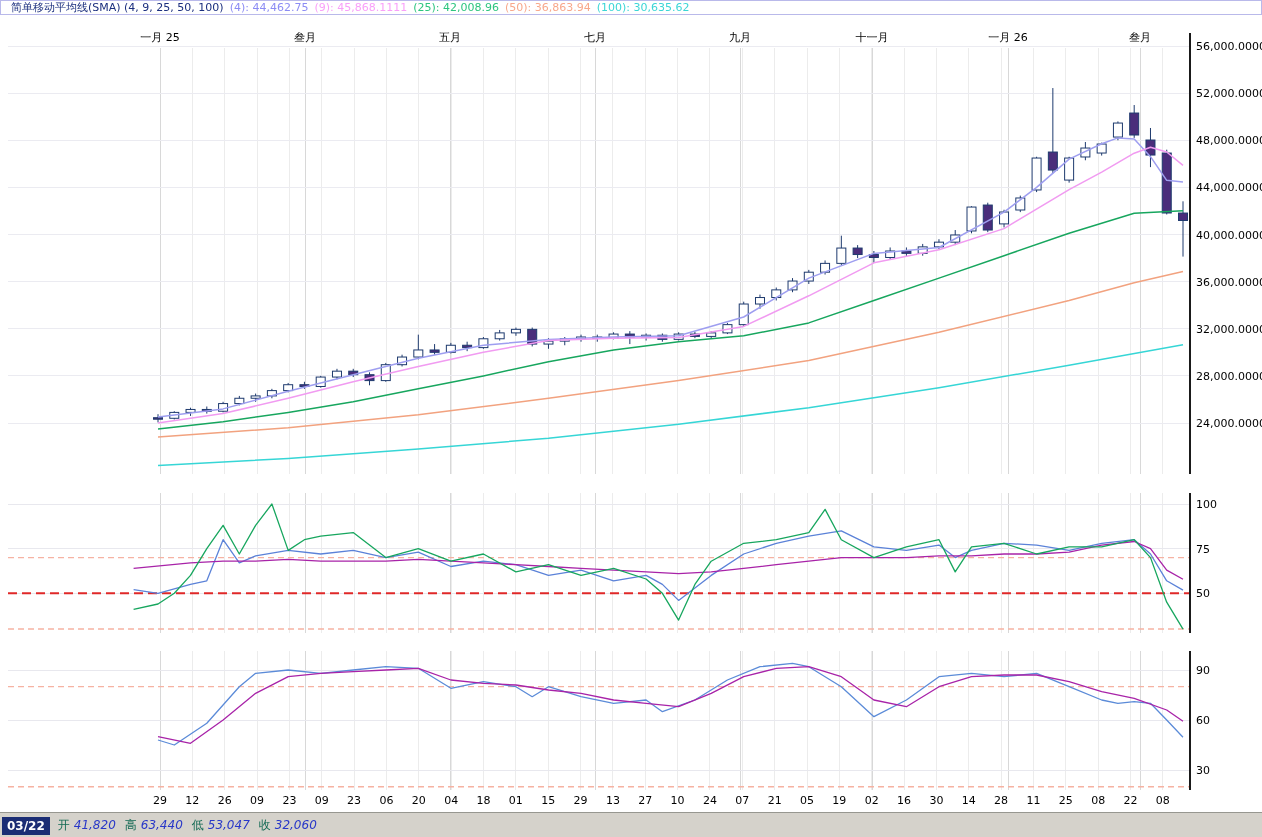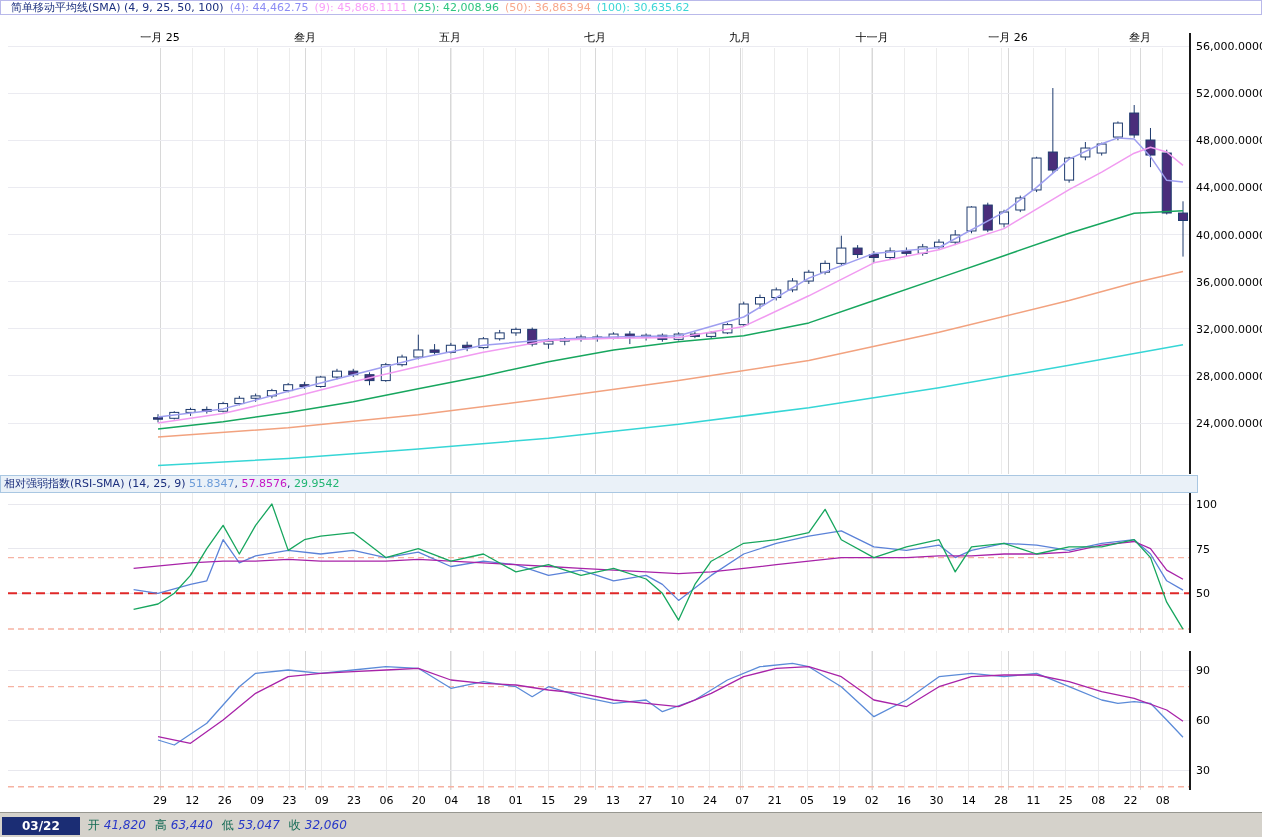--- a/index.html
+++ b/index.html
@@ -11,21 +11,21 @@
   .hdr-title{color:#1b2f7e;}
   .band-header{position:absolute;left:0;width:1198px;height:18px;background:#eaf1f8;
                border:1px solid #a9c7e2;box-sizing:border-box;font-size:11px;line-height:15px;
                padding-left:3px;white-space:nowrap;color:#1b2f7e;}
   svg{position:absolute;left:0;display:block;}
   svg text{font-family:"DejaVu Sans",sans-serif;font-size:11px;fill:#000;}
   .status-bar{position:absolute;left:0;top:812px;width:1262px;height:25px;background:#d5d2cb;
               border-top:1px solid #979790;box-sizing:border-box;font-size:12px;line-height:24px;
               padding-left:2px;white-space:nowrap;}
   .date-badge{display:inline-block;background:#1b2d74;color:#fff;font-weight:bold;
-              padding:0 20px;margin-right:8px;line-height:18px;vertical-align:middle;}
+              padding:0 5px;margin-right:8px;line-height:18px;vertical-align:middle;}
   .sb-label{color:#136a54;margin-right:4px;}
   .sb-value{color:#2837c8;margin-right:9px;font-style:italic;}
   .lg-key{margin-left:6px;}
 </style>
 </head>
 <body>
 
 <div class="screen">
   <div class="top-header">
     <span class="hdr-title">简单移动平均线(SMA) (4, 9, 25, 50, 100)</span><span id="sma-params"><span class="lg-key" style="color: rgb(140, 140, 244);">(4):</span><span style="color: rgb(140, 140, 244);"> 44,462.75</span><span class="lg-key" style="color: rgb(249, 160, 249);">(9):</span><span style="color: rgb(249, 160, 249);"> 45,868.1111</span><span class="lg-key" style="color: rgb(46, 197, 127);">(25):</span><span style="color: rgb(46, 197, 127);"> 42,008.96</span><span class="lg-key" style="color: rgb(248, 168, 139);">(50):</span><span style="color: rgb(248, 168, 139);"> 36,863.94</span><span class="lg-key" style="color: rgb(60, 214, 214);">(100):</span><span style="color: rgb(60, 214, 214);"> 30,635.62</span></span>
@@ -355,24 +355,20 @@
         <line x1="1183.01" y1="187.327296" x2="1183.01" y2="242.606094" stroke="#1e3a6e" stroke-width="1"></line>
         <rect x="1178.51" y="199.06167" width="9" height="7.422345000000007" fill="#4a2d7b" stroke="#1e3a6e" stroke-width="1"></rect>
       </g>
       <polyline points="158.0,403.1 223.1,394.9 288.2,377.2 353.2,360.7 418.3,344.2 483.4,331.3 548.5,325.4 613.6,323.0 678.6,321.8 743.7,303.0 808.8,264.1 873.9,239.4 939.0,233.5 1004.0,198.1 1036.6,173.4 1069.1,145.1 1101.7,129.8 1117.9,123.9 1134.2,125.1 1150.5,142.7 1166.7,166.3 1183.0,167.9" fill="none" stroke="#9e9ef0" stroke-width="1.5" stroke-linejoin="round"></polyline>
       <polyline points="158.0,409.0 223.1,399.6 288.2,384.3 353.2,367.8 418.3,352.5 483.4,338.3 548.5,326.5 613.6,324.2 678.6,323.6 743.7,312.4 808.8,281.8 873.9,248.8 939.0,235.8 1004.0,214.6 1069.1,175.7 1101.7,158.1 1134.2,139.2 1150.5,133.3 1166.7,138.0 1183.0,151.4" fill="none" stroke="#f19bf1" stroke-width="1.5" stroke-linejoin="round"></polyline>
       <polyline points="158.0,414.9 223.1,407.8 288.2,398.4 353.2,387.8 418.3,374.8 483.4,361.9 548.5,347.7 613.6,336.0 678.6,327.7 743.7,321.8 808.8,308.9 873.9,286.5 939.0,264.1 1004.0,241.7 1069.1,219.3 1134.2,199.3 1183.0,196.8" fill="none" stroke="#17a65e" stroke-width="1.5" stroke-linejoin="round"></polyline>
       <polyline points="158.0,423.1 288.2,413.7 418.3,400.8 548.5,384.3 678.6,366.6 808.8,346.6 939.0,318.3 1069.1,286.5 1134.2,268.8 1183.0,257.5" fill="none" stroke="#f2a27f" stroke-width="1.5" stroke-linejoin="round"></polyline>
       <polyline points="158.0,451.4 288.2,444.4 418.3,434.9 548.5,424.3 678.6,410.2 808.8,393.7 939.0,373.7 1069.1,351.3 1183.0,330.8" fill="none" stroke="#36d6d6" stroke-width="1.5" stroke-linejoin="round"></polyline>
     </svg>
 
-  <div class="band-header" style="top:475px">
-    <span class="hdr-title">相对强弱指数(RSI-SMA) (14, 25, 9)</span>
-    <span id="rsi-vals"><span style="color: rgb(107, 155, 216);"> 51.8347</span><span>, </span><span style="color: rgb(197, 22, 197);">57.8576</span><span>, </span><span style="color: rgb(33, 181, 115);">29.9542</span></span>
-  </div>
   <svg id="rsi-svg" style="top:493px" width="1262" height="140">
       <line x1="160" y1="0" x2="160" y2="140" stroke="#ececec" shape-rendering="crispEdges"></line>
       <line x1="192.35" y1="0" x2="192.35" y2="140" stroke="#ececec" shape-rendering="crispEdges"></line>
       <line x1="224.7" y1="0" x2="224.7" y2="140" stroke="#ececec" shape-rendering="crispEdges"></line>
       <line x1="257.05" y1="0" x2="257.05" y2="140" stroke="#ececec" shape-rendering="crispEdges"></line>
       <line x1="289.4" y1="0" x2="289.4" y2="140" stroke="#ececec" shape-rendering="crispEdges"></line>
       <line x1="321.75" y1="0" x2="321.75" y2="140" stroke="#ececec" shape-rendering="crispEdges"></line>
       <line x1="354.1" y1="0" x2="354.1" y2="140" stroke="#ececec" shape-rendering="crispEdges"></line>
       <line x1="386.45000000000005" y1="0" x2="386.45000000000005" y2="140" stroke="#ececec" shape-rendering="crispEdges"></line>
       <line x1="418.8" y1="0" x2="418.8" y2="140" stroke="#ececec" shape-rendering="crispEdges"></line>

